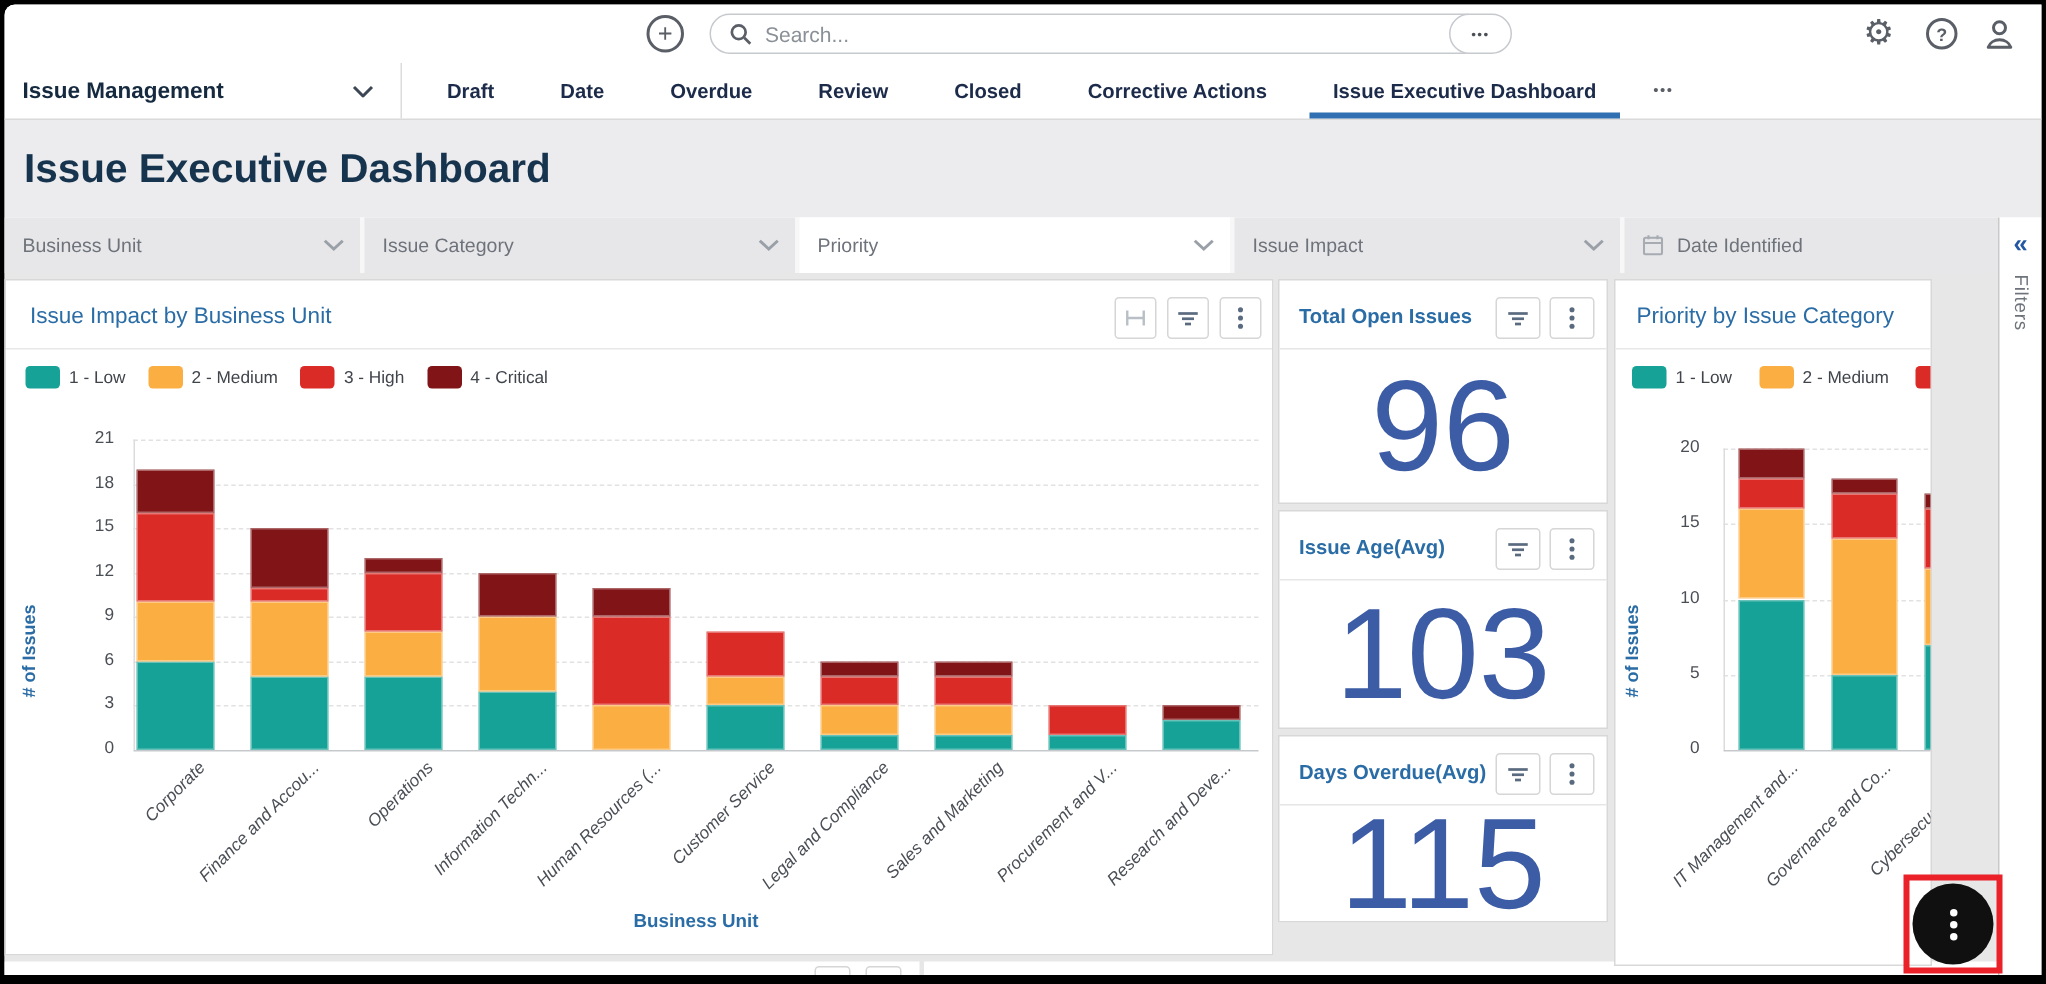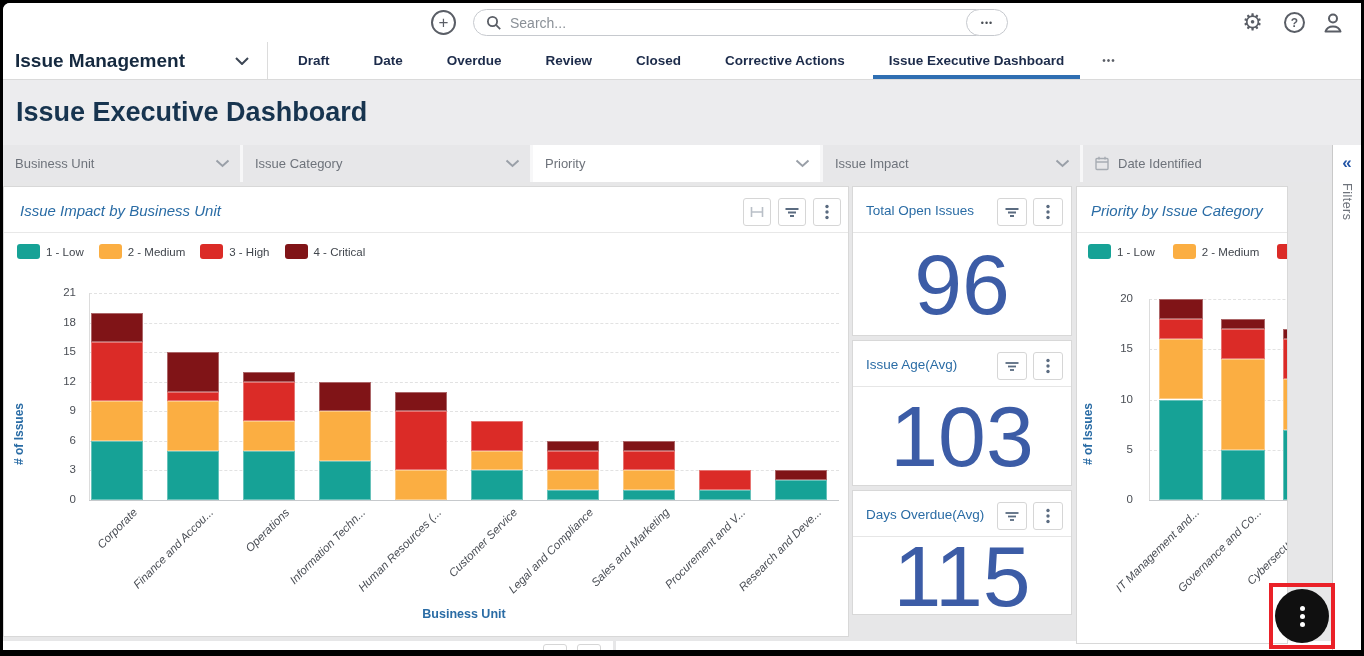--- a/index.html
+++ b/index.html
@@ -16,21 +16,21 @@
   .search-pill input { border:none; outline:none; font-size:14px; color:#8b5cf6; width:400px; background:transparent; font-family:inherit; }
   .search-pill input::placeholder { color:#8a9097; }
   .search-more { left:963px; top:6px; width:42px; height:27px; border:1.5px solid #c6c9ce; border-radius:14px; background:#fff; color:#4a4e55; font-size:9px; letter-spacing:1px; display:flex; align-items:center; justify-content:center; cursor:pointer; }
   .top-icon { top:7px; width:25px; height:25px; display:flex; align-items:center; justify-content:center; color:#5a5e66; cursor:pointer; }
   .gear-glyph { font-family:"DejaVu Sans",sans-serif; font-size:23px; line-height:1; }
   .help-circle { width:21px; height:21px; border:2px solid #5a5e66; border-radius:50%; display:flex; align-items:center; justify-content:center; font-size:12px; font-weight:bold; }
 
   
   .tabbar { left:0; top:39px; width:1358px; height:38px; background:#fff; border-bottom:1px solid #dadada; display:flex; align-items:stretch; }
   .module-block { width:265px; border-right:1px solid #dcdcdc; display:flex; align-items:center; justify-content:space-between; padding:0 18px 0 12px; cursor:pointer; }
-  .module-label { font-size:19px; font-weight:bold; color:#15293f; }
+  .module-label { font-size:15px; font-weight:bold; color:#15293f; }
   .tabs { display:flex; align-items:stretch; margin-left:8px; }
   .tab { position:relative; display:flex; align-items:center; padding:0 22px; font-size:13.5px; font-weight:bold; color:#1c2b4a; cursor:pointer; white-space:nowrap; }
   .tab.active::after { content:""; position:absolute; left:6px; right:6px; bottom:0; height:4px; background:var(--tabblue); }
   .tab-overflow { display:flex; align-items:center; padding:0 16px; color:#5a5e66; font-size:10px; letter-spacing:1px; cursor:pointer; }
 
   
   .titlebar { left:0; top:77px; width:1358px; height:65px; background:#ececee; }
   .page-title { position:absolute; left:13px; top:17px; font-size:27px; font-weight:bold; color:#17344f; }
   .filterrow { left:0; top:142px; width:1329px; height:37px; background:#f7f7f8; }
   .fcell { position:absolute; top:0; height:37px; background:#e7e7e9; display:flex; align-items:center; padding:0 10px 0 12px; cursor:pointer; }
@@ -38,40 +38,40 @@
   .fcell .flabel { font-size:13px; color:#6e737b; flex:1; }
   .fcell svg { flex:none; }
   .fstrip { left:1329px; top:142px; width:29px; height:505px; background:#fff; border-left:1px solid #c9c9c9; }
   .collapse-ico { position:absolute; left:0; top:8px; width:28px; text-align:center; color:#2456a6; font-size:17px; font-weight:bold; cursor:pointer; }
   .fstrip-label { position:absolute; left:7px; top:38px; writing-mode:vertical-rl; font-size:12.5px; color:#6e737b; letter-spacing:0.5px; }
 
   
   .content-bg { left:0; top:179px; width:1329px; height:468px; background:#e7e7e8; }
   .panel { position:absolute; background:#fff; border:1px solid #d8d8d8; }
   .panel-header { position:absolute; left:0; top:0; right:0; height:46px; border-bottom:1px solid #e8e8e8; }
-  .panel-title { position:absolute; left:16px; top:0; height:46px; display:flex; align-items:center; font-size:15px; color:#2a6ca5; white-space:nowrap;font-style:italic; }
+  .panel-title { position:absolute; left:16px; top:0; height:46px; display:flex; align-items:center; font-size:15px; color:#2a6ca5; white-space:nowrap; }
   .icon-btn { position:absolute; width:28px; height:28px; top:11px; border:1px solid #d6d6d6; border-radius:3px; background:#fff; display:flex; align-items:center; justify-content:center; cursor:pointer; }
   .legend { position:absolute; top:57px; display:flex; gap:15px; align-items:center; }
   .legend-item { display:flex; align-items:center; gap:6px; white-space:nowrap; }
   .legend-swatch { width:23px; height:15px; border-radius:3px; }
   .legend-label { font-size:11.5px; color:#40454c; }
   .plot { position:absolute; left:0; top:0; right:0; bottom:0; }
   .grid { position:absolute; height:0; border-top:1px dashed #e2e2e2; }
   .grid.axisline { border-top:1px solid #c6c9cc; }
   .vaxis { position:absolute; width:0; border-left:1px solid #dcdcdc; }
   .tick { position:absolute; text-align:right; font-size:11.5px; color:#4a4e55; }
   .bar-seg { position:absolute; border:1px solid rgba(255,255,255,0.35); }
   .xlabel { position:absolute; width:220px; text-align:right; white-space:nowrap; font-size:11.5px; font-style:italic; color:#4a4e55; transform:rotate(-45deg); transform-origin:100% 0%; }
   .xtitle { position:absolute; text-align:center; font-size:12.5px; font-weight:bold; color:#2a6ca5; }
   .ylab { position:absolute; writing-mode:vertical-rl; transform:rotate(180deg); font-size:12px; font-weight:bold; color:#2a6ca5; height:130px; display:flex; align-items:center; }
 
   
   .kpi { position:absolute; left:849px; width:220px; background:#fff; border:1px solid #d8d8d8; }
   .kpi-header { position:absolute; left:0; top:0; right:0; height:46px; border-bottom:1px solid #e6e6e6; }
-  .kpi-title { position:absolute; left:13px; top:0; height:46px; display:flex; align-items:center; font-size:13.5px; color:#2a6ca5; }
+  .kpi-title { position:absolute; left:13px; top:0; height:46px; display:flex; align-items:center; font-size:13.5px; color:#2a6ca5;font-weight:bold; }
   .kpi-value { position:absolute; left:0; top:46px; right:0; bottom:0; display:flex; align-items:center; justify-content:center; font-size:86px; color:var(--kpiblue); line-height:1; }
 
   
   .bwl { left:0; top:638px; width:610px; height:9px; background:#fff; }
   .bwr { left:613px; top:638px; width:716px; height:9px; background:#fff; }
   .mini-btn { position:absolute; top:641px; width:24px; height:18px; border:1px solid #d6d6d6; border-radius:3px; background:#fff; z-index:3; }
   .fab { left:1272px; top:586px; width:54px; height:54px; border-radius:50%; background:#101010; display:flex; flex-direction:column; align-items:center; justify-content:center; gap:3px; cursor:pointer; z-index:5; }
   .fab i { width:5px; height:5px; border-radius:50%; background:#fff; }
   .annot { left:1266px; top:580px; width:66px; height:66px; border:4px solid var(--annotred); z-index:4; pointer-events:none; }
 </style>

